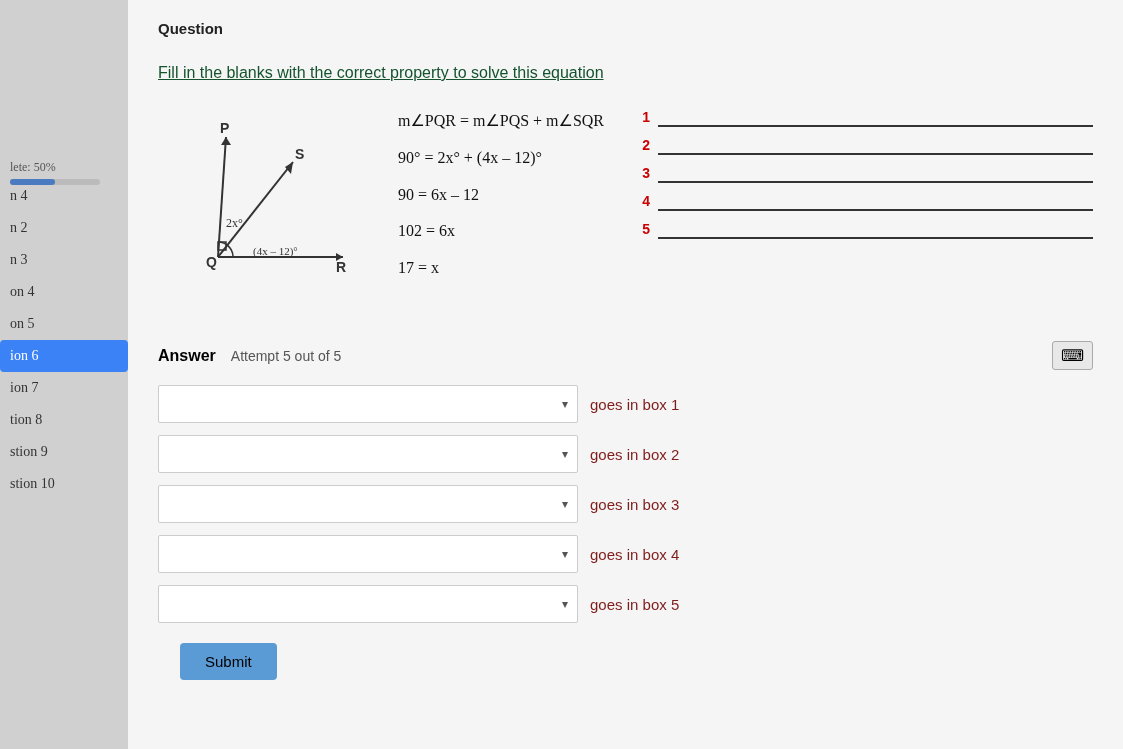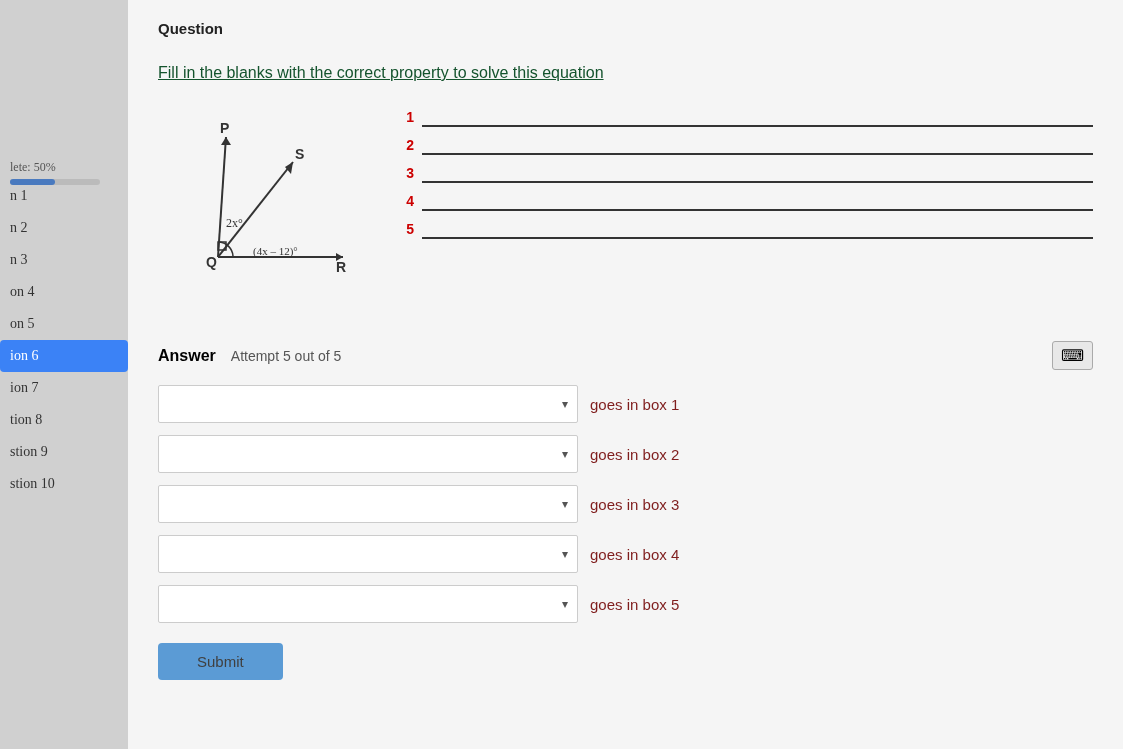--- a/index.html
+++ b/index.html
@@ -232,47 +232,48 @@
       white-space: nowrap;
     }
 
     
     .submit-area {
       margin-top: 20px;
     }
 
     .submit-btn {
       background: #5b9bd5;
-      color: #404040;
+      color: #000000;
       border: none;
-      padding: 10px 39px;
+      padding: 10px 25px;
       font-size: 15px;
       font-family: Arial, sans-serif;
       border-radius: 4px;
       cursor: pointer;
+      margin-left: 22px;
     }
 
     
     .diagram-svg {
       width: 200px;
       height: 200px;
     }
   </style>
 </head>
 <body>
 
 <div class="sidebar">
   <div class="progress-area">
     <div class="progress-label">lete: 50%</div>
     <div class="progress-bar-bg">
       <div class="progress-bar-fill"></div>
     </div>
   </div>
 
-  <div class="sidebar-item">n 1</div>
+  <div class="sidebar-item">n 4</div>
   <div class="sidebar-item">n 2</div>
   <div class="sidebar-item">n 3</div>
   <div class="sidebar-item">on 4</div>
   <div class="sidebar-item">on 5</div>
   <div class="sidebar-item active">ion 6</div>
   <div class="sidebar-item">ion 7</div>
   <div class="sidebar-item">tion 8</div>
   <div class="sidebar-item">stion 9</div>
   <div class="sidebar-item">stion 10</div>
 </div>
@@ -307,20 +308,27 @@
         <text x="68" y="120" font-size="12" font-family="Times New Roman" fill="#333">2x°</text>
 
         <text x="95" y="148" font-size="11" font-family="Times New Roman" fill="#333">(4x – 12)°</text>
 
         <path d="M 75 150 A 15 15 0 0 0 60 135" stroke="#333" stroke-width="1.5" fill="none"></path>
         <rect x="60" y="135" width="8" height="8" fill="none" stroke="#333" stroke-width="1.5"></rect>
       </svg>
     </div>
 
     <div class="equations-boxes">
+      <div class="equations-col">
+        <div class="equation-line">m∠PQR = m∠PQS + m∠SQR</div>
+        <div class="equation-line">90° = 2x° + (4x – 12)°</div>
+        <div class="equation-line">90 = 6x – 12</div>
+        <div class="equation-line">102 = 6x</div>
+        <div class="equation-line">17 = x</div>
+      </div>
 
       <div class="numbered-boxes">
         <div class="numbered-row">
           <span class="box-number">1</span>
           <div class="answer-line"></div>
         </div>
         <div class="numbered-row">
           <span class="box-number">2</span>
           <div class="answer-line"></div>
         </div>

